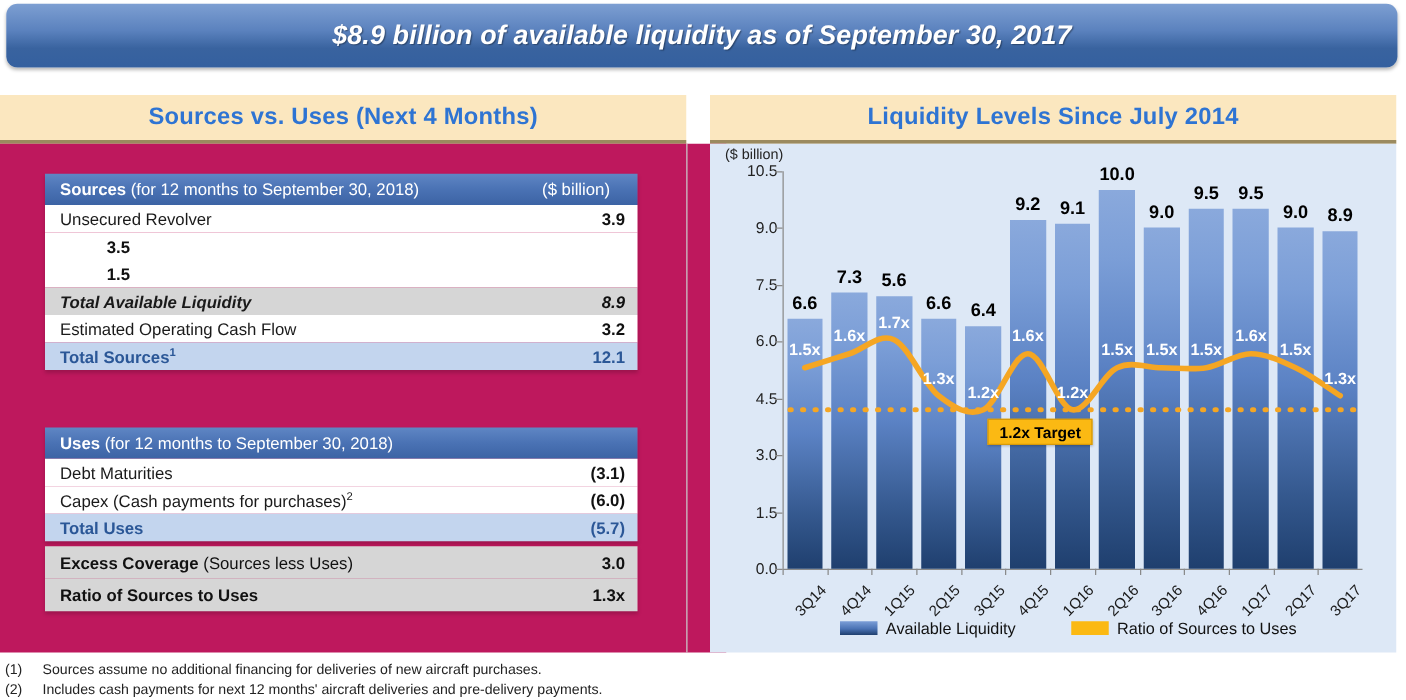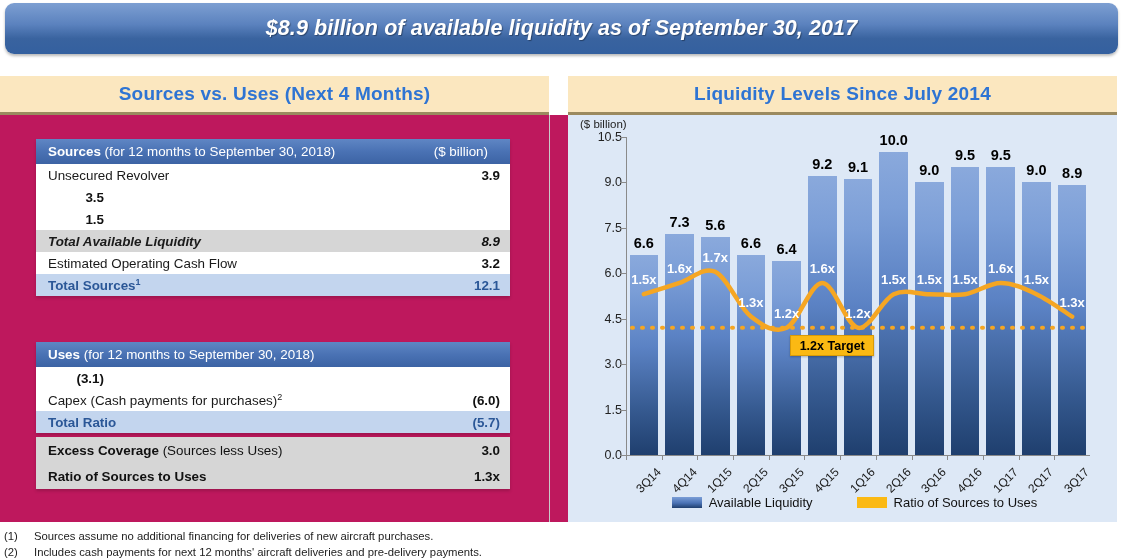--- a/index.html
+++ b/index.html
@@ -168,28 +168,29 @@
     </div>
 
     <div class="tbl" id="tbl-uses">
       <div class="row row-head">
         <div class="lbl">
           <b>Uses</b><span class="light"> (for 12 months to September 30, 2018)</span>
         </div>
       </div>
       <div id="uses-rows">
           <div class="row row-white">
+            <div class="lbl">Debt Maturities</div>
             <div class="val">(3.1)</div>
           </div>
           <div class="row row-white">
             <div class="lbl">Capex (Cash payments for purchases)<sup>2</sup></div>
             <div class="val">(6.0)</div>
           </div>
           <div class="row row-blue">
-            <div class="lbl">Total Ratio</div>
+            <div class="lbl">Total Uses</div>
             <div class="val">(5.7)</div>
           </div>
         </div>
     </div>
 
     <div class="tbl" id="tbl-summary">
         <div class="row">
           <div class="lbl"><b>Excess Coverage</b><span class="light"> (Sources less Uses)</span></div>
           <div class="val">3.0</div>
         </div>

